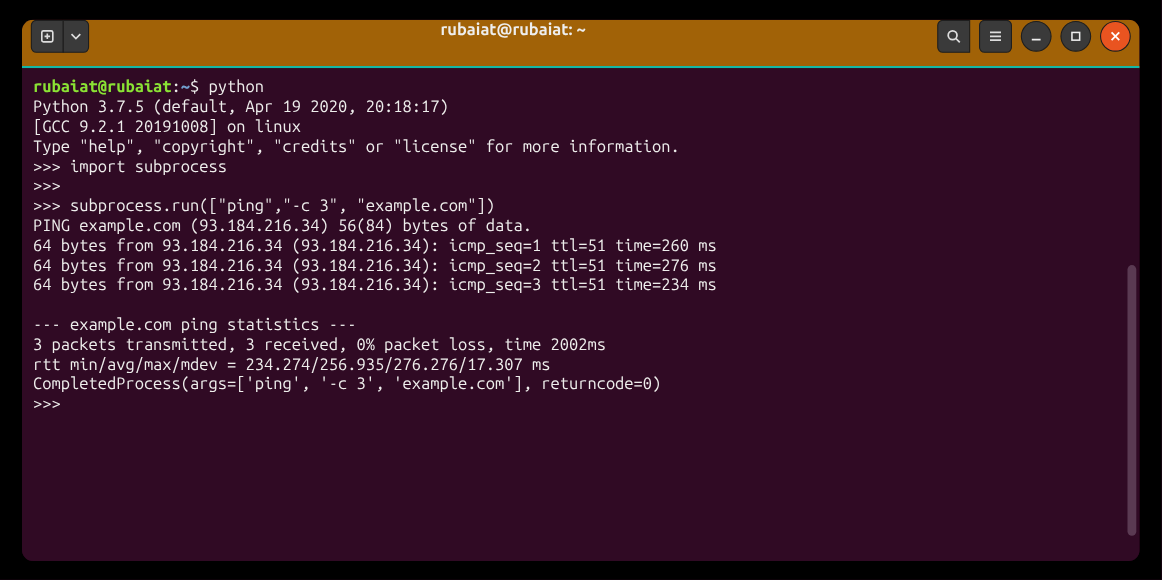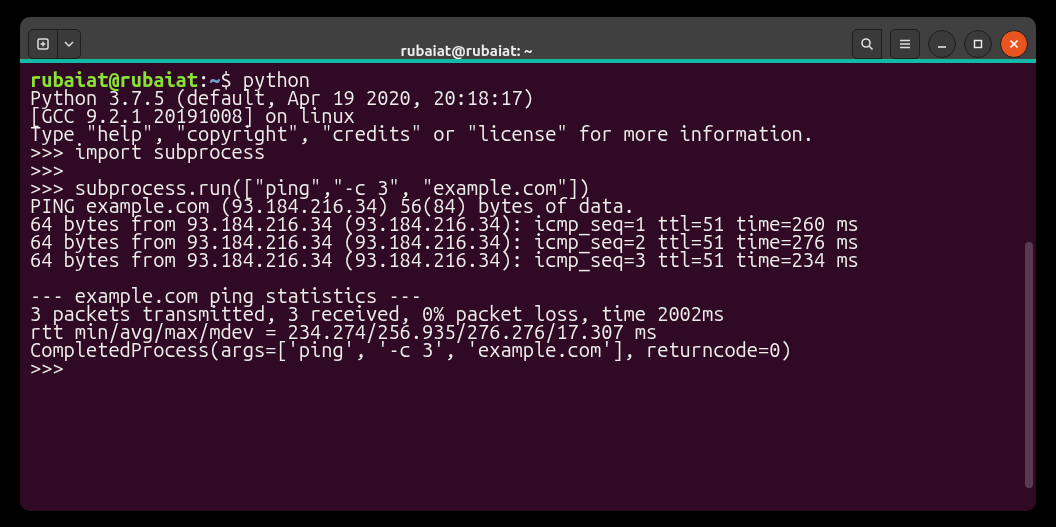--- a/index.html
+++ b/index.html
@@ -18,27 +18,27 @@
     width: 1016px;
     background: #2c001e;
     border-radius: 10px;
     box-shadow: 0 8px 30px rgba(0,0,0,.6);
     overflow: hidden;
     display: flex;
     flex-direction: column;
   }
   .titlebar {
     height: 42px;
-    background: #404040;
+    background: #a16207;
     display: flex;
-    align-items: flex-end;
+    align-items: flex-start;
     padding: 0 8px;
     gap: 6px;
     color: #eaeaea;
-    border-bottom: 4px solid #14b8a6;
+    border-bottom: 2px solid #14b8a6;
   }
   .tb-left { display:flex; gap:6px; align-items:center; }
   .tb-btn {
     height: 28px;
     min-width: 28px;
     background: #3a3a3a;
     border: 1px solid #1e1e1e;
     border-radius: 5px;
     display: flex;
     align-items: center;
@@ -62,21 +62,21 @@
   .tb-right .tb-btn { background:#3a3a3a; }
   .win-ctrl {
     width: 26px; height: 26px; border-radius: 50%;
     background:#3a3a3a; display:flex; align-items:center; justify-content:center;
     color:#eee; font-size:13px; border:1px solid #1e1e1e;
   }
   .win-ctrl.close { background:#e95420; color:#fff; }
   .term {
     background: #300a24;
     color: #eeeeec;
-    font-size: 20px;
+    font-size: 15px;
     line-height: 18px;
     padding: 8px 10px 10px 10px;
     min-height: 430px;
     position: relative;
     white-space: pre;
     letter-spacing: 0px;
   }
   .green { color:#8ae234; font-weight:bold; }
   .blue  { color:#729fcf; font-weight:bold; }
   .white { color:#eeeeec; }

